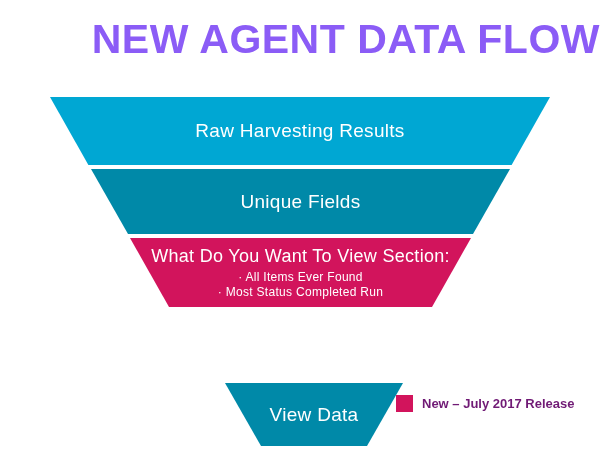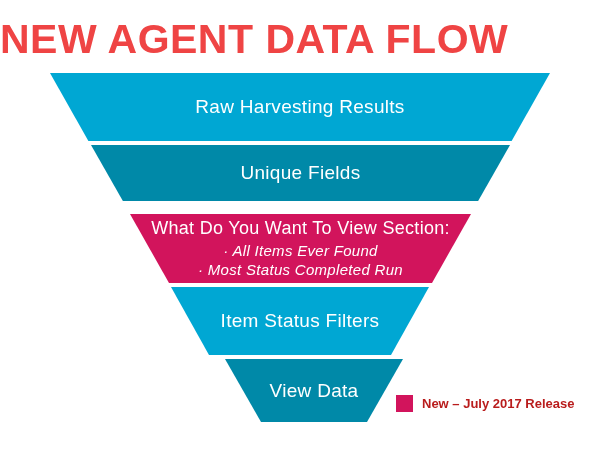--- a/index.html
+++ b/index.html
@@ -13,80 +13,80 @@
     width: 600px;
     height: 450px;
     background: #ffffff;
     overflow: hidden;
   }
   .title {
     position: absolute;
     top: 16px;
     left: 0;
     width: 600px;
-    text-align: left;
+    text-align: right;
     font-size: 41px;
     font-weight: bold;
     letter-spacing: 0.5px;
-    color: #ef4444;
+    color: #8b5cf6;
     white-space: nowrap;
   }
   .seg {
     position: absolute;
     display: flex;
     flex-direction: column;
     align-items: center;
     justify-content: center;
     color: #ffffff;
     text-align: center;
+    margin-top: 24px;
   }
   .seg-label {
     font-size: 19px;
     letter-spacing: 0.3px;
     line-height: 1.15;
   }
   
   .seg1 { left: 50px;  top: 73px;  width: 500px; height: 68px;
           clip-path: polygon(0 0, 500px 0, 461.6px 68px, 38.4px 68px); }
-  .seg2 { left: 91px;  top: 145px; width: 419px; height: 56px;
+  .seg2 { left: 91px;  top: 145px; width: 419px; height: 65px;
           clip-path: polygon(0 0, 419px 0, 382px 65px, 37px 65px); }
   .seg3 { left: 130px; top: 214px; width: 341px; height: 69px;
           clip-path: polygon(0 0, 341px 0, 302px 69px, 39px 69px); text-align: right; }
   .seg4 { left: 171px; top: 287px; width: 258px; height: 68px;
           clip-path: polygon(0 0, 258px 0, 220px 68px, 38px 68px); }
   .seg5 { left: 225px; top: 359px; width: 178px; height: 63px;
           clip-path: polygon(0 0, 178px 0, 142px 63px, 36px 63px); }
   .seg3 .seg-heading {
     font-size: 18px;
     letter-spacing: 0.3px;
     margin-bottom: 3px;
   }
   .seg3 .seg-bullet {
-    font-size: 15px;
+    font-size: 12px;
     letter-spacing: 0.3px;
     line-height: 1.25;
-    font-style: italic;
   }
   .legend {
     position: absolute;
     left: 396px;
     top: 395px;
     display: flex;
     align-items: center;
   }
   .legend-swatch {
     width: 17px;
     height: 17px;
     flex: 0 0 auto;
   }
   .legend-label {
     margin-left: 9px;
     font-size: 13px;
     font-weight: bold;
-    color: #b91c1c;
+    color: #701a75;
     white-space: nowrap;
   }
 </style>
 </head>
 <body>
 
 <div class="stage">
 
   <div class="title">NEW AGENT DATA FLOW</div>
 
@@ -97,23 +97,20 @@
   <div class="seg seg2" style="background-color: rgb(0, 137, 168);">
     <div class="seg-label">Unique Fields</div>
   </div>
 
   <div class="seg seg3" style="background-color: rgb(210, 20, 92);">
     <div class="seg-heading">What Do You Want To View Section:</div>
     <div class="seg-bullet">· All Items Ever Found</div>
     <div class="seg-bullet">· Most Status Completed Run</div>
   </div>
 
-  <div class="seg seg4" style="background-color: rgb(0, 167, 211);">
-    <div class="seg-label">Item Status Filters</div>
-  </div>
 
   <div class="seg seg5" style="background-color: rgb(0, 137, 168);">
     <div class="seg-label">View Data</div>
   </div>
 
   <div class="legend">
     <div class="legend-swatch" style="background-color: rgb(210, 20, 92);"></div>
     <div class="legend-label">New – July 2017 Release</div>
   </div>
 

